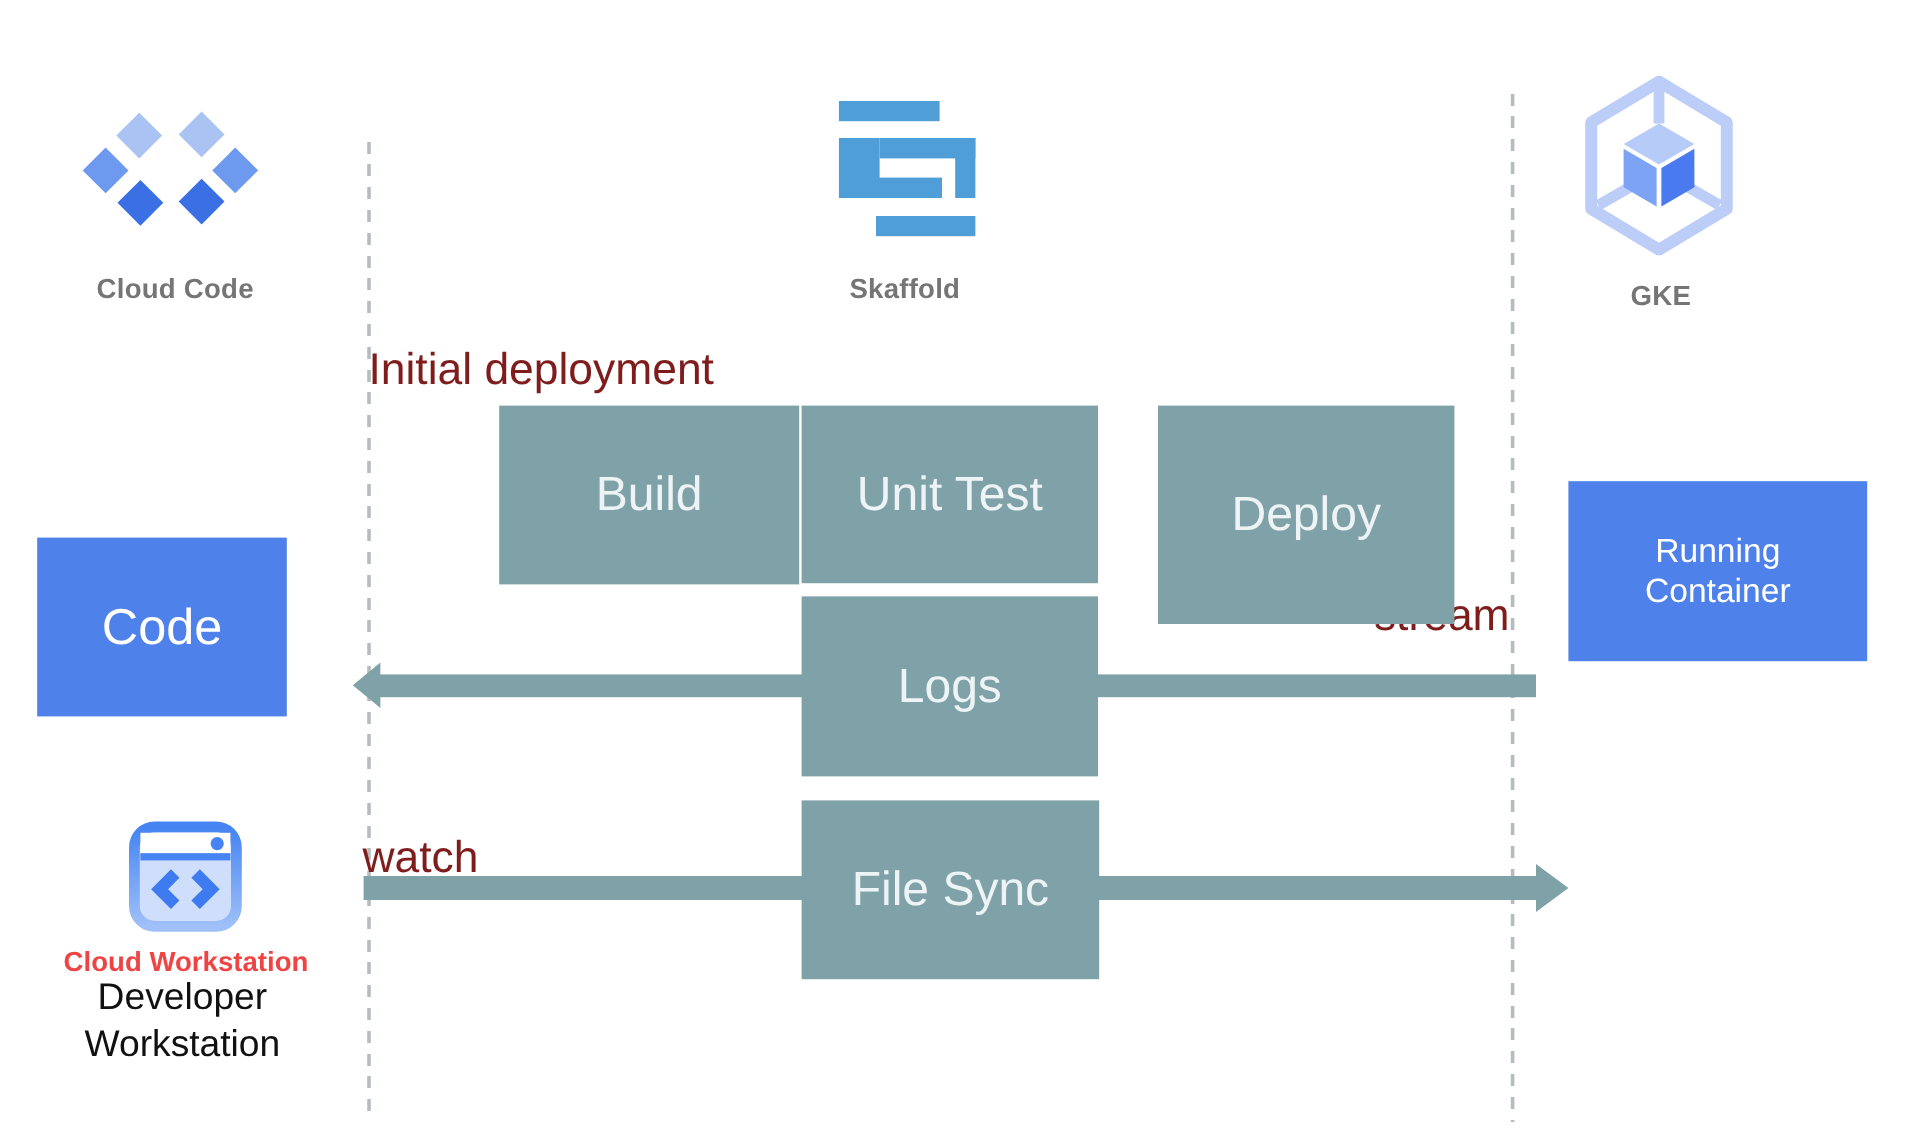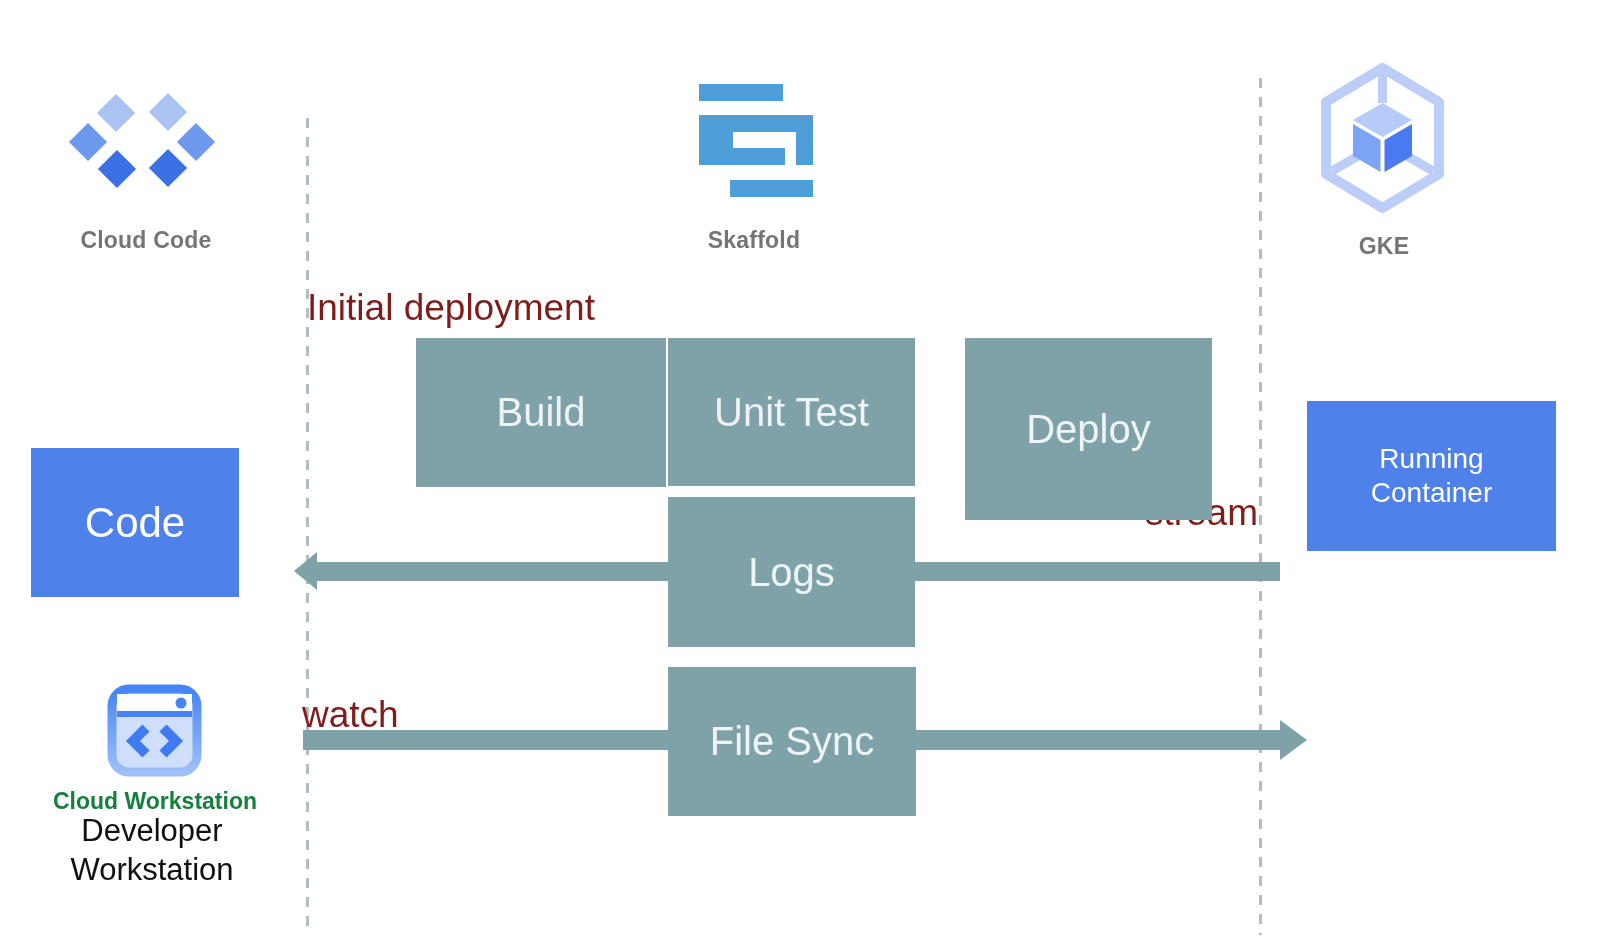--- a/index.html
+++ b/index.html
@@ -30,21 +30,21 @@
     width:0;height:0;border-top:19px solid transparent;border-bottom:19px solid transparent;
     border-right:23px solid #7fa2a9;
   }
   .head-right{
     width:0;height:0;border-top:20px solid transparent;border-bottom:20px solid transparent;
     border-left:27px solid #7fa2a9;
   }
   .footer-title{
     font-size:31px;color:#111;text-align:center;line-height:1.25;width:260px;
   }
-  .caption{font-size:23px;font-weight:bold;color:#15803d;text-align:center;width:260px;}
+  .caption{font-size:23px;font-weight:bold;color:#ef4444;text-align:center;width:260px;}
   .rc-text{width:210px;line-height:1.22;font-size:28px;}
 </style>
 </head>
 <body>
 
 <div id="canvas">
 
   <div class="abs dashed-line" style="left:306px;top:118px;height:817px;"></div>
   <div class="abs dashed-line" style="left:1259px;top:78px;height:857px;"></div>
 

